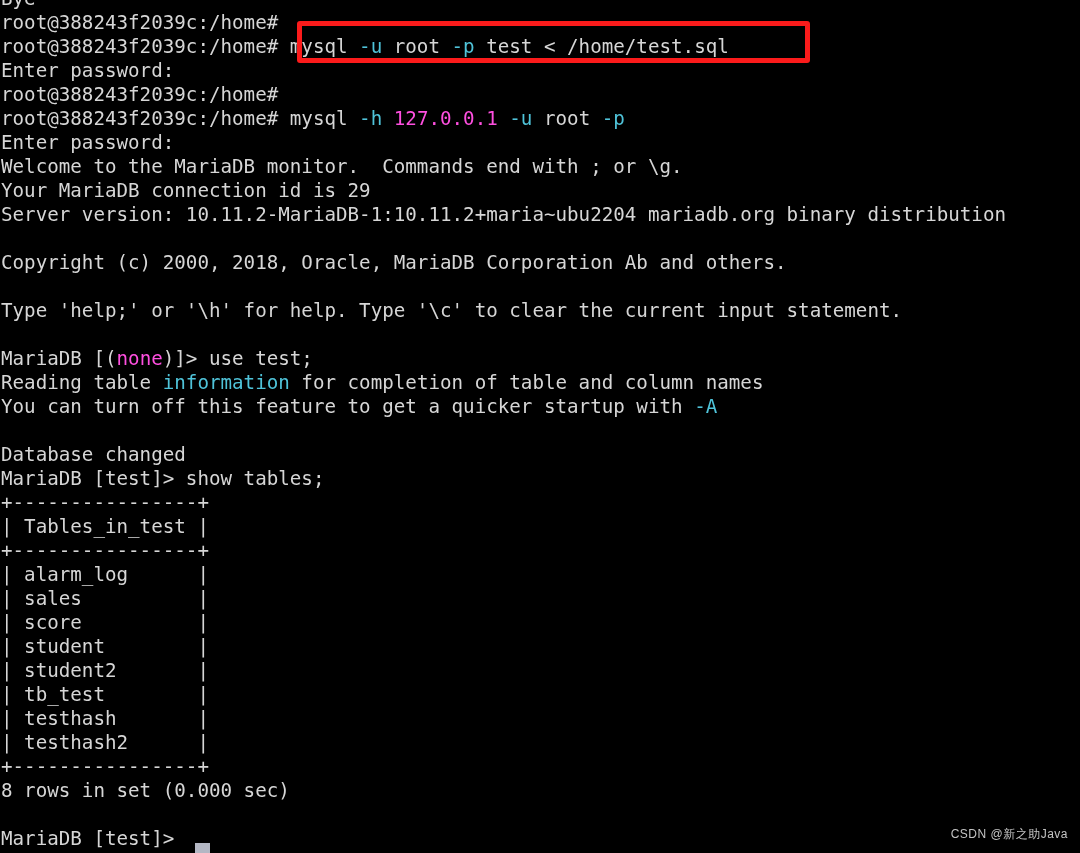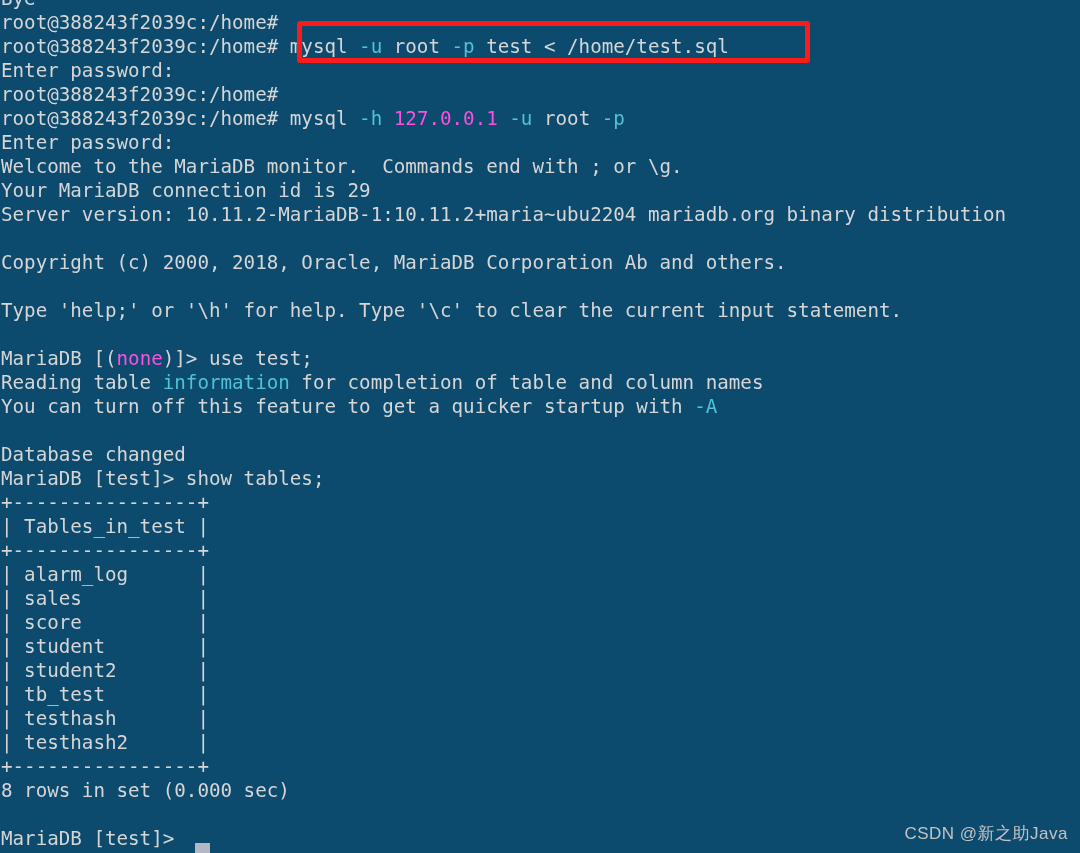--- a/index.html
+++ b/index.html
@@ -5,21 +5,21 @@
 <style>
   html, body {
     margin: 0;
     padding: 0;
     background: #1d1d1d;
   }
   #terminal {
     position: relative;
     width: 1080px;
     height: 853px;
-    background: #0c4a6e;
+    background: #000000;
     overflow: hidden;
     font-family: "DejaVu Sans Mono", "Liberation Mono", monospace;
     font-size: 19.2px;
     line-height: 24px;
     letter-spacing: 0px;
     color: #d6d6d6;
     -webkit-font-smoothing: antialiased;
   }
   #screen {
     position: absolute;
@@ -58,21 +58,21 @@
     width: 15px;
     height: 12px;
     background: #b4b7c4;
   }
 
   #watermark {
     position: absolute;
     right: 12px;
     top: 822px;
     font-family: "Liberation Sans", "DejaVu Sans", sans-serif;
-    font-size: 17px;
+    font-size: 12px;
     color: #c3c3c3;
     letter-spacing: 0.5px;
     white-space: pre;
   }
 </style>
 </head>
 <body>
 
 <div id="terminal">
 

